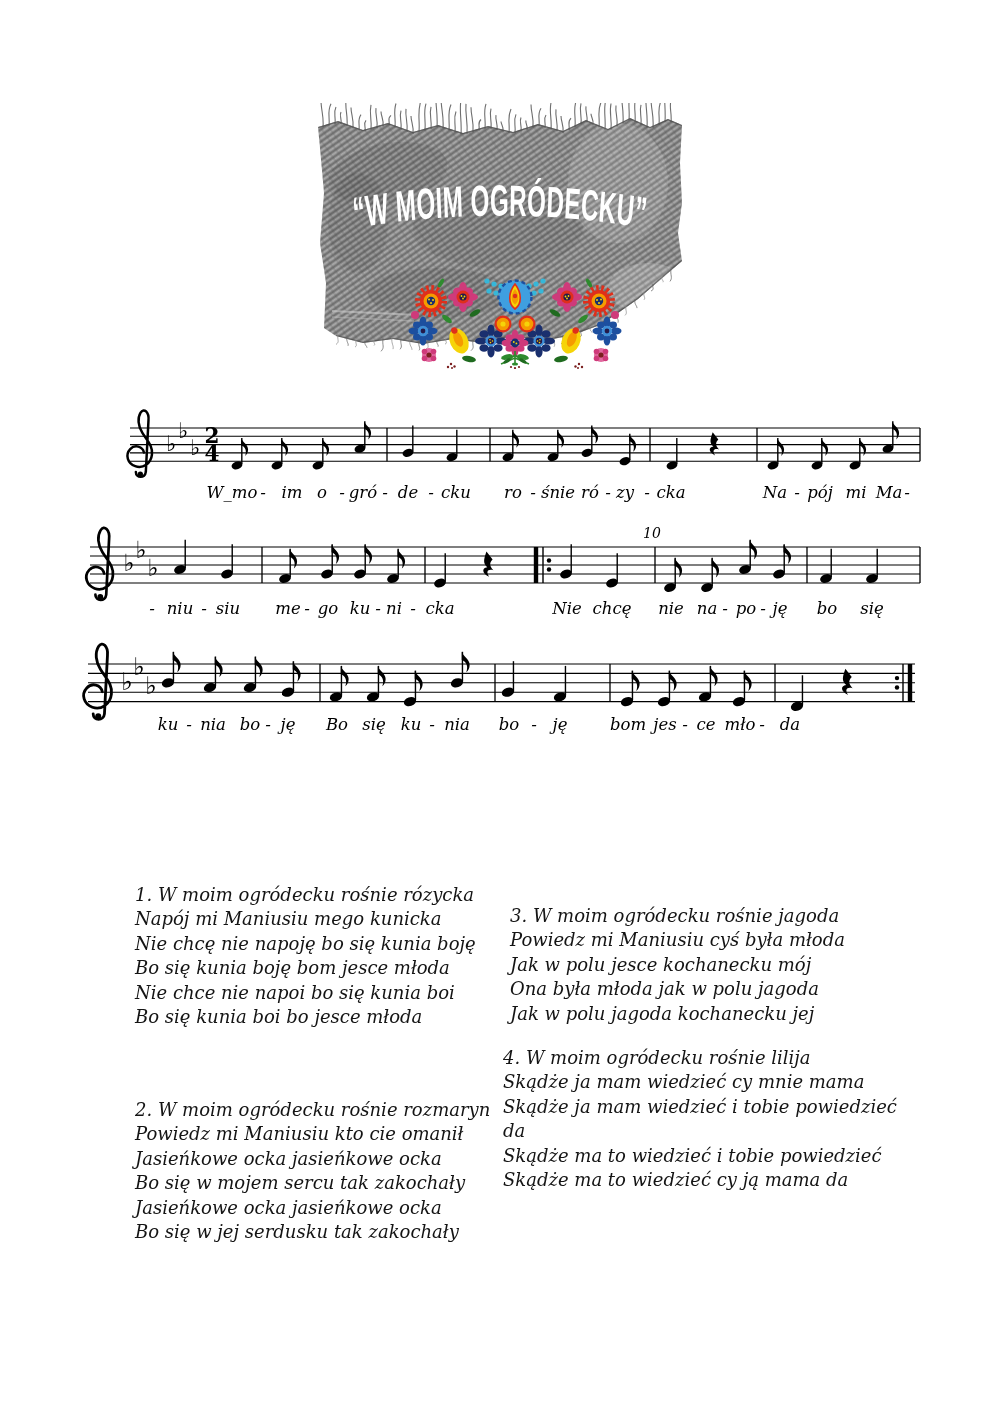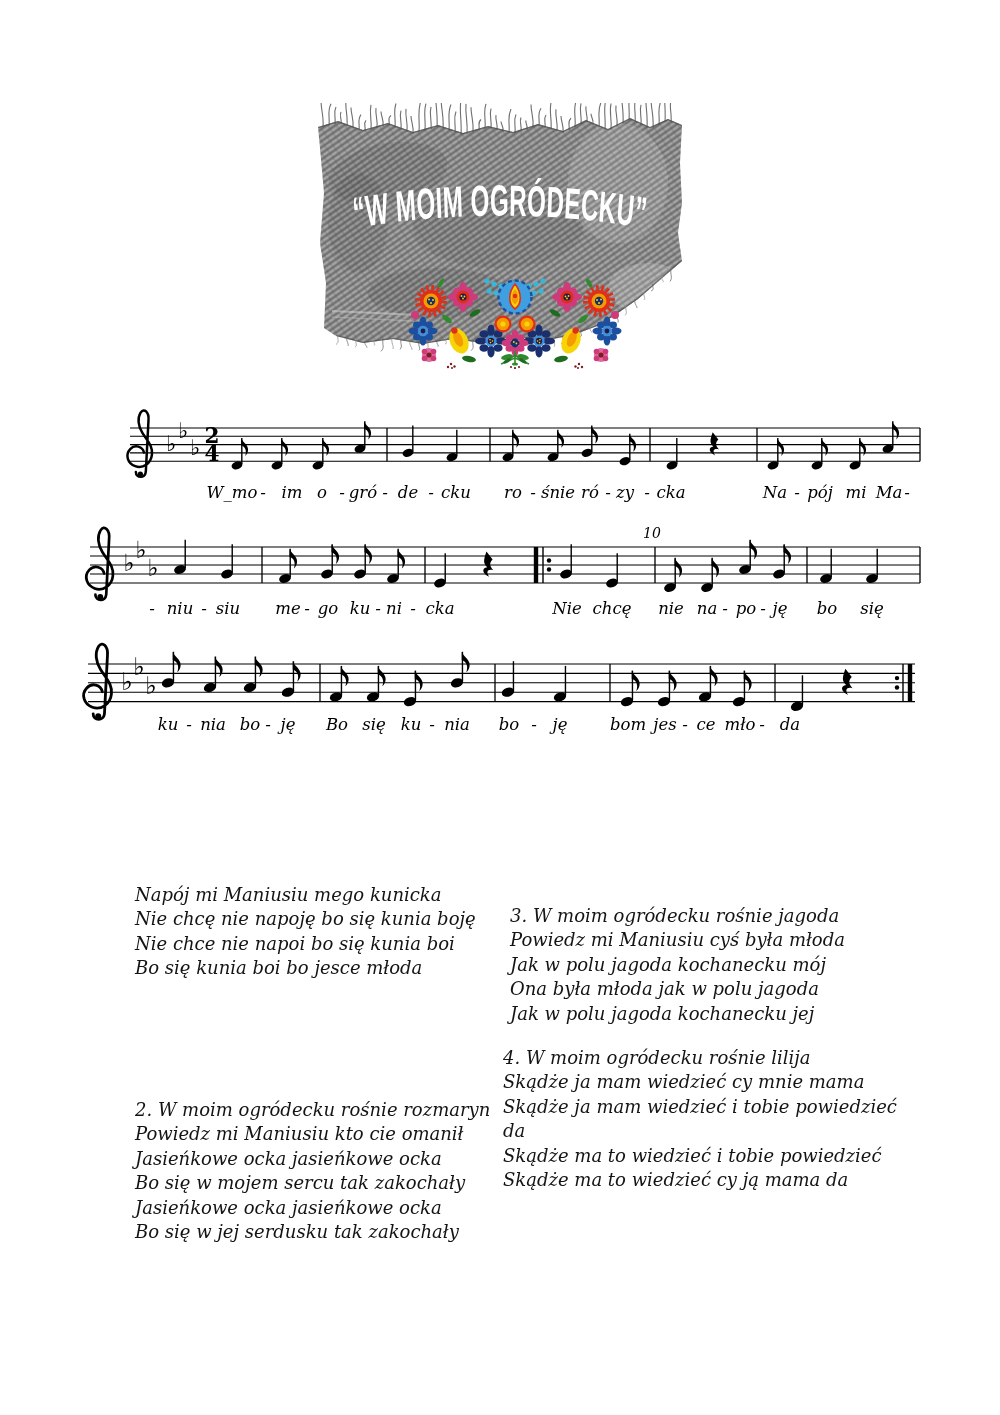--- a/index.html
+++ b/index.html
@@ -661,37 +661,39 @@
         <text x="685" y="730" text-anchor="middle" class="lyric">-</text>
         <text x="706" y="730" text-anchor="middle" class="lyric">ce</text>
         <text x="740" y="730" text-anchor="middle" class="lyric">mło</text>
         <text x="762" y="730" text-anchor="middle" class="lyric">-</text>
         <text x="790" y="730" text-anchor="middle" class="lyric">da</text>
       </g>
     </svg>
 
   <div>
     <div class="verse" id="verse-1">
+        <div class="verse-line">1. W moim ogródecku rośnie rózycka</div>
         <div class="verse-line">Napój mi Maniusiu mego kunicka</div>
         <div class="verse-line">Nie chcę nie napoję bo się kunia boję</div>
+        <div class="verse-line">Bo się kunia boję bom jesce młoda</div>
         <div class="verse-line">Nie chce nie napoi bo się kunia boi</div>
         <div class="verse-line">Bo się kunia boi bo jesce młoda</div>
       </div>
     <div class="verse" id="verse-2">
         <div class="verse-line">2. W moim ogródecku rośnie rozmaryn</div>
         <div class="verse-line">Powiedz mi Maniusiu kto cie omanił</div>
         <div class="verse-line">Jasieńkowe ocka jasieńkowe ocka</div>
         <div class="verse-line">Bo się w mojem sercu tak zakochały</div>
         <div class="verse-line">Jasieńkowe ocka jasieńkowe ocka</div>
         <div class="verse-line">Bo się w jej serdusku tak zakochały</div>
       </div>
     <div class="verse" id="verse-3">
         <div class="verse-line">3. W moim ogródecku rośnie jagoda</div>
         <div class="verse-line">Powiedz mi Maniusiu cyś była młoda</div>
-        <div class="verse-line">Jak w polu jagoda kochanecku mój</div>
+        <div class="verse-line">Jak w polu jesce kochanecku mój</div>
         <div class="verse-line">Ona była młoda jak w polu jagoda</div>
         <div class="verse-line">Jak w polu jagoda kochanecku jej</div>
       </div>
     <div class="verse" id="verse-4">
         <div class="verse-line">4. W moim ogródecku rośnie lilija</div>
         <div class="verse-line">Skądże ja mam wiedzieć cy mnie mama</div>
         <div class="verse-line">Skądże ja mam wiedzieć i tobie powiedzieć</div>
         <div class="verse-line">da</div>
         <div class="verse-line">Skądże ma to wiedzieć i tobie powiedzieć</div>
         <div class="verse-line">Skądże ma to wiedzieć cy ją mama da</div>

